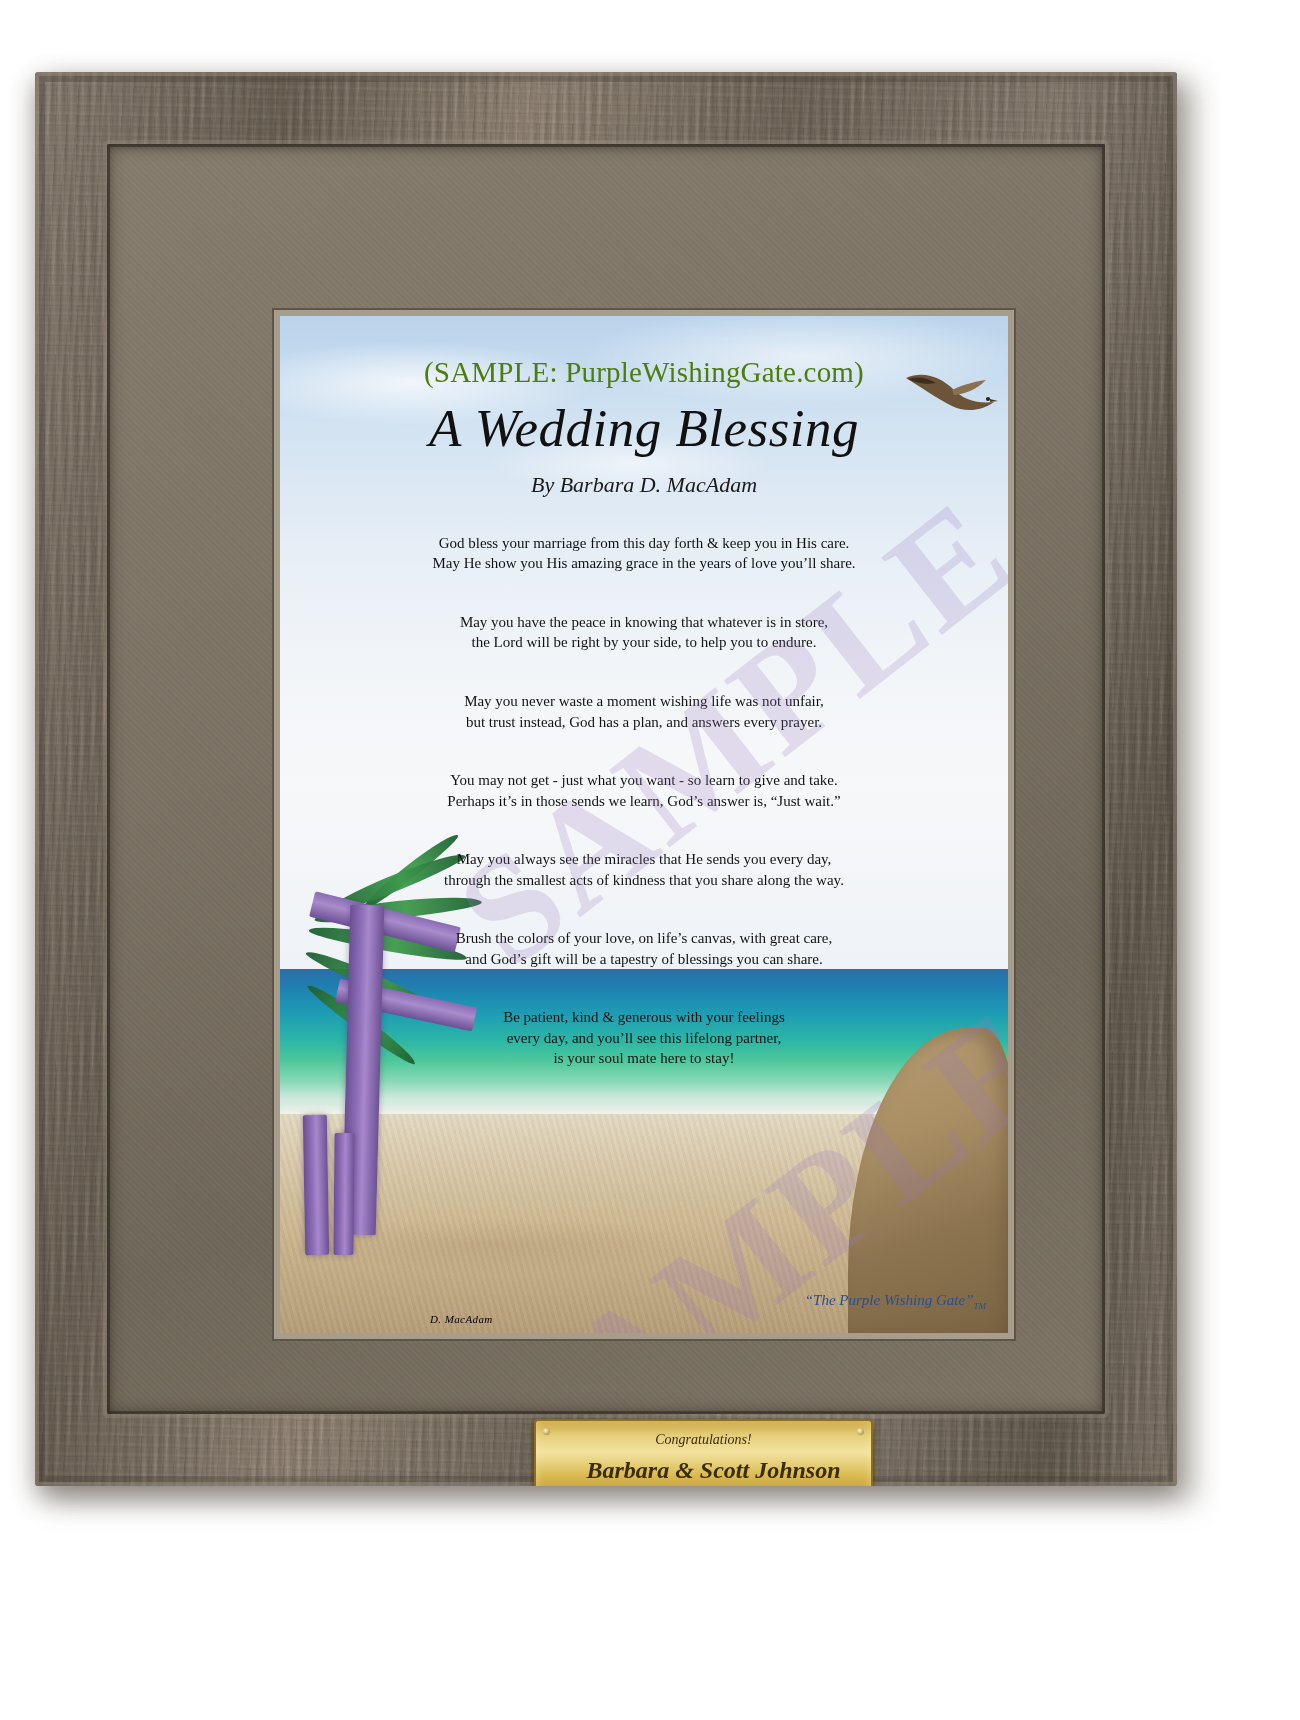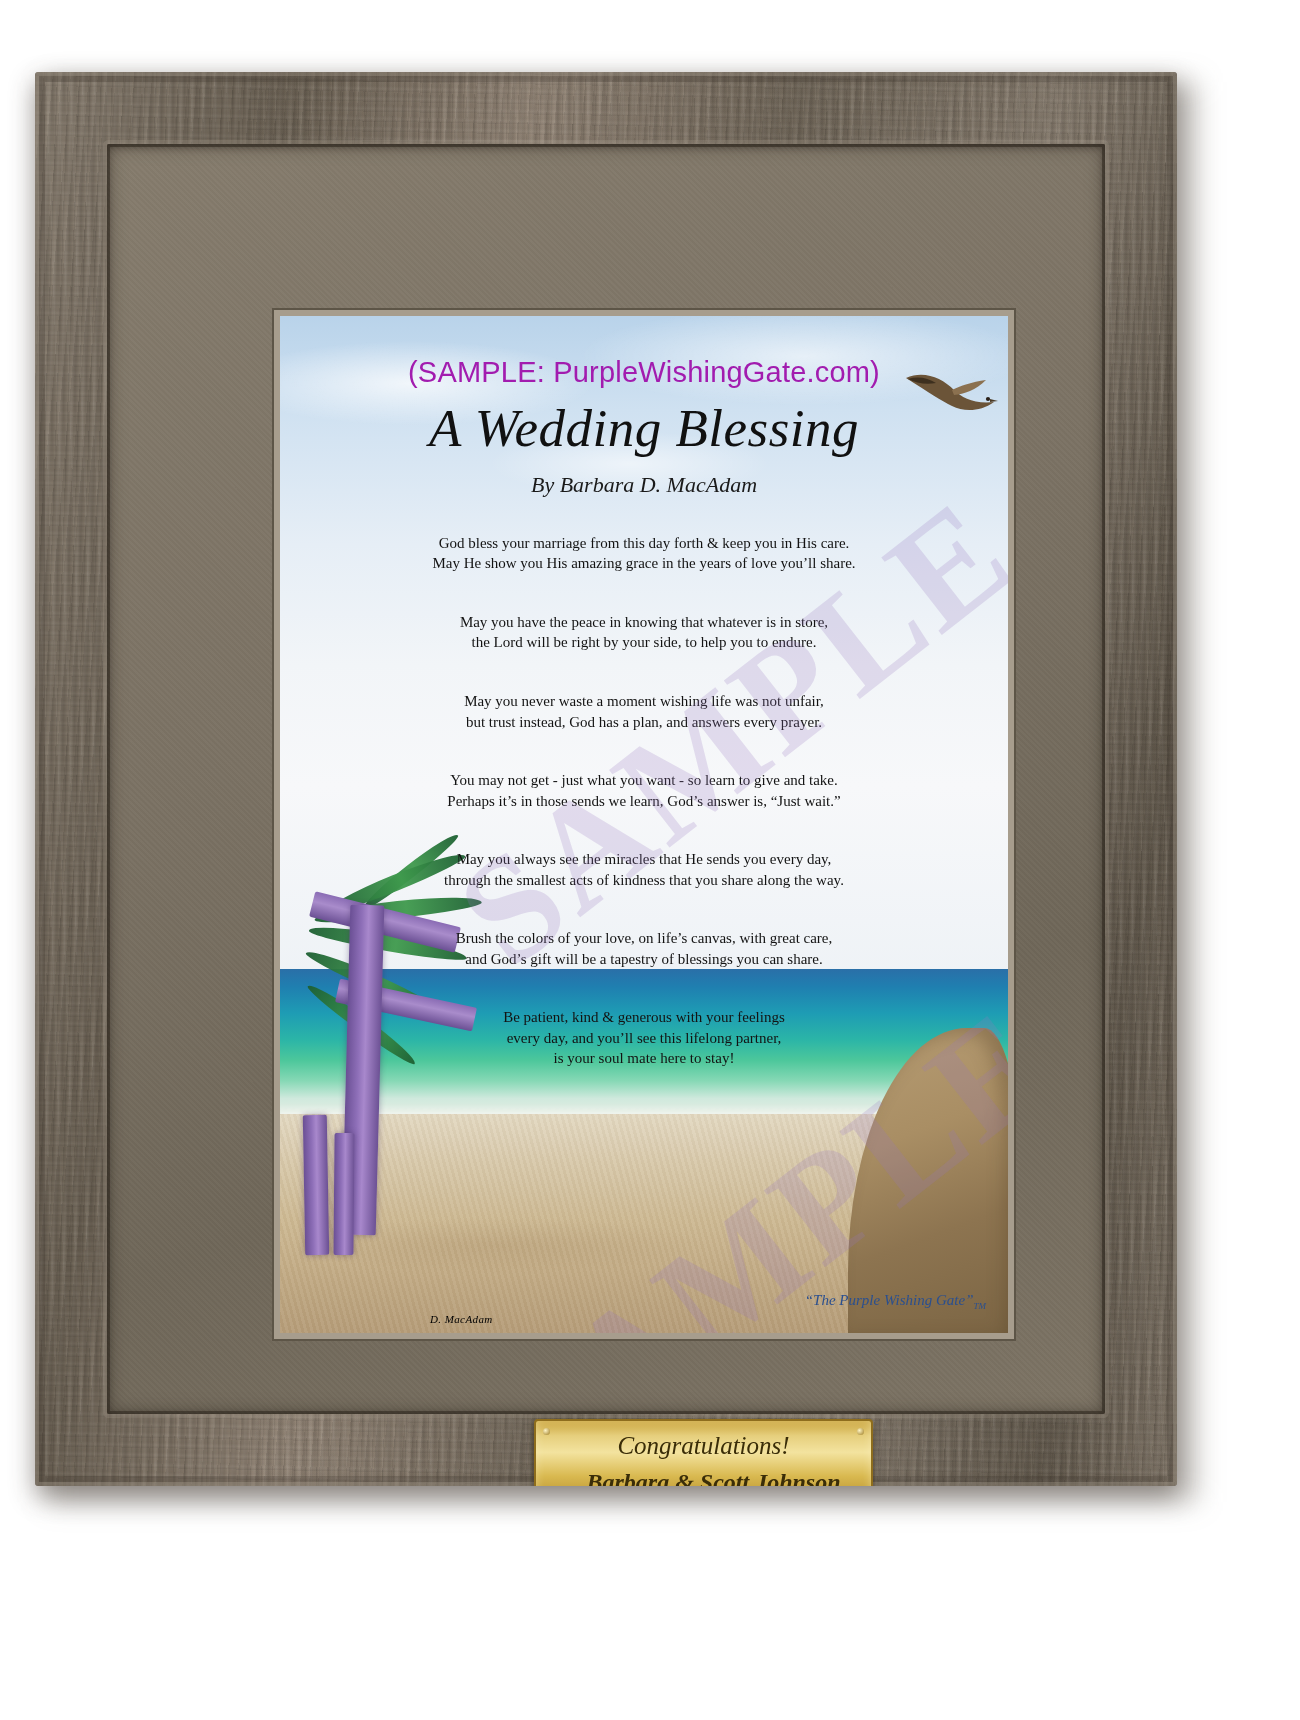--- a/index.html
+++ b/index.html
@@ -264,22 +264,22 @@
     width: 96px;
     height: 62px;
   }
 
   
   .sample-url {
     position:absolute;
     left: 0; right: 0;
     top: 40px;
     text-align:center;
-    color: #a21caf;
-    font-family: Liberation Sans, sans-serif;
+    color: #4d7c0f;
+    font-family: Liberation Serif, serif;
     font-size: 29px;
     letter-spacing: 0.2px;
   }
   .poem-title {
     position:absolute;
     left:0; right:0;
     top: 82px;
     text-align:center;
     font-family: "Liberation Serif", serif;
     font-style: italic;
@@ -377,21 +377,21 @@
     width: 7px; height: 7px;
     border-radius: 50%;
     background: radial-gradient(circle at 35% 35%, #fff4c4, #9b7a20);
   }
   #plaque .corner.tl { left: 7px;  top: 7px; }
   #plaque .corner.tr { right: 7px; top: 7px; }
   #plaque .line1 {
     margin-top: 11px;
     font-family: "Liberation Serif", serif;
     font-style: italic;
-    font-size: 25px;
+    font-size: 14px;
   }
   #plaque .line2 {
     margin-top: 9px;
     font-family: "Liberation Serif", serif;
     font-weight: 700;
     font-style: italic;
     font-size: 24px;
     padding-left: 20px;
   }
 </style>

